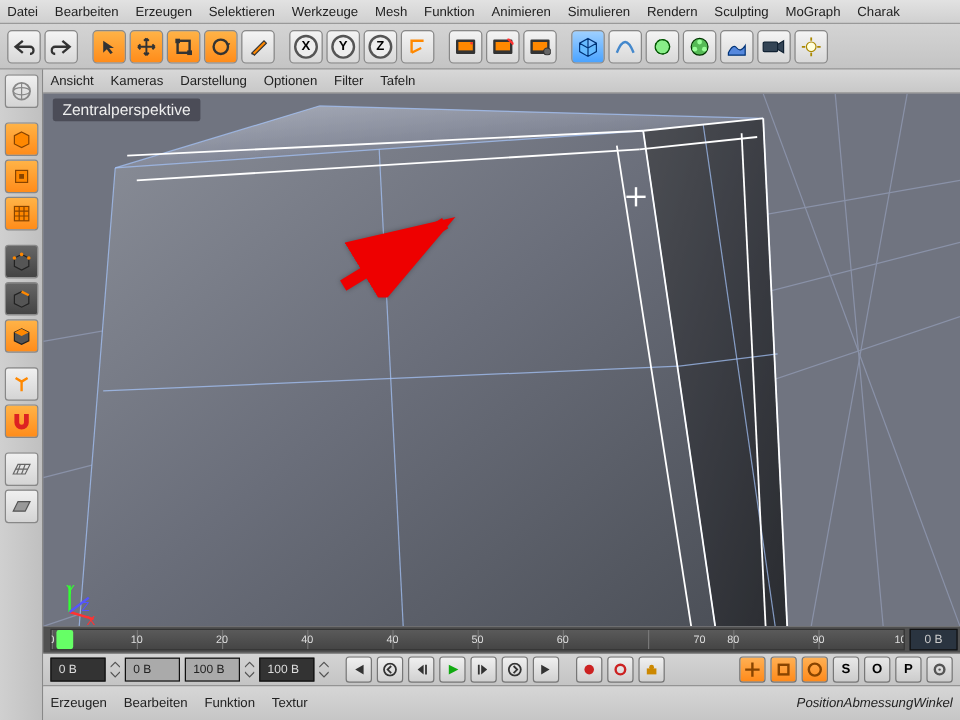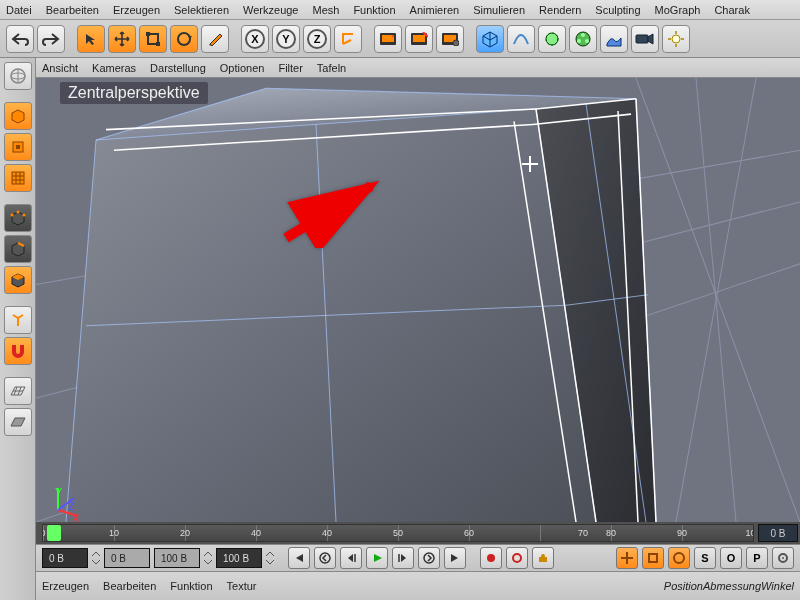--- a/index.html
+++ b/index.html
@@ -24,21 +24,21 @@
   .palette { width: 36px; background: linear-gradient(90deg,#d0d0d0,#c0c0c0); display: flex; flex-direction: column; align-items: center; padding: 4px 0; gap: 3px; border-right: 1px solid #888; }
   .pbtn { width: 28px; height: 28px; background: linear-gradient(#f0f0f0,#d4d4d4); border: 1px solid #888; border-radius: 3px; display:flex;align-items:center;justify-content:center;font-size:14px; cursor:pointer; }
   .pbtn.orange { background: linear-gradient(#ffb347,#ff8c1a); }
   .pbtn.dark { background: linear-gradient(#666,#444); color:#eee;}
   .psp { height: 6px; }
   
   
   .vpwrap { flex: 1; display: flex; flex-direction: column; }
   .vpmenu { height: 20px; background: linear-gradient(#d8d8d8,#c8c8c8); display: flex; align-items: center; padding: 0 6px; gap: 14px; color: #222; border-bottom:1px solid #888; }
   .viewport { flex:1; background:#707480; position:relative; overflow:hidden; }
-  .vplabel { position:absolute; top:4px; left:8px; background:rgba(60,60,70,.7); color:#eee; padding:2px 8px; font-size:16px; border-radius:2px;margin-left:16px; }
+  .vplabel { position:absolute; top:4px; left:8px; background:rgba(60,60,70,.7); color:#eee; padding:2px 8px; font-size:13px; border-radius:2px; }
   .axis { position:absolute; bottom:16px; left:16px; font-size:10px; }
   .axis .y { color:#3f3; position:absolute; left:3px; top:-20px;}
   .axis .z { color:#55f; position:absolute; left:16px; top:-6px;}
   .axis .x { color:#f33; position:absolute; left:20px; top:6px;}
   .tooltip { position:absolute; top:68px; left:498px; background:rgba(70,70,80,.85); color:#ddd; padding:2px 8px; font-size:11px; border-radius:2px; white-space:nowrap; }
   .cursor-cross { position:absolute; top:78px; left:486px; width:16px;height:16px; }
   .cursor-cross::before,.cursor-cross::after{content:"";position:absolute;background:#fff;}
   .cursor-cross::before{left:7px;top:0;width:2px;height:16px;}
   .cursor-cross::after{top:7px;left:0;height:2px;width:16px;}
   .arrow { position:absolute; top:100px; left:240px; }

